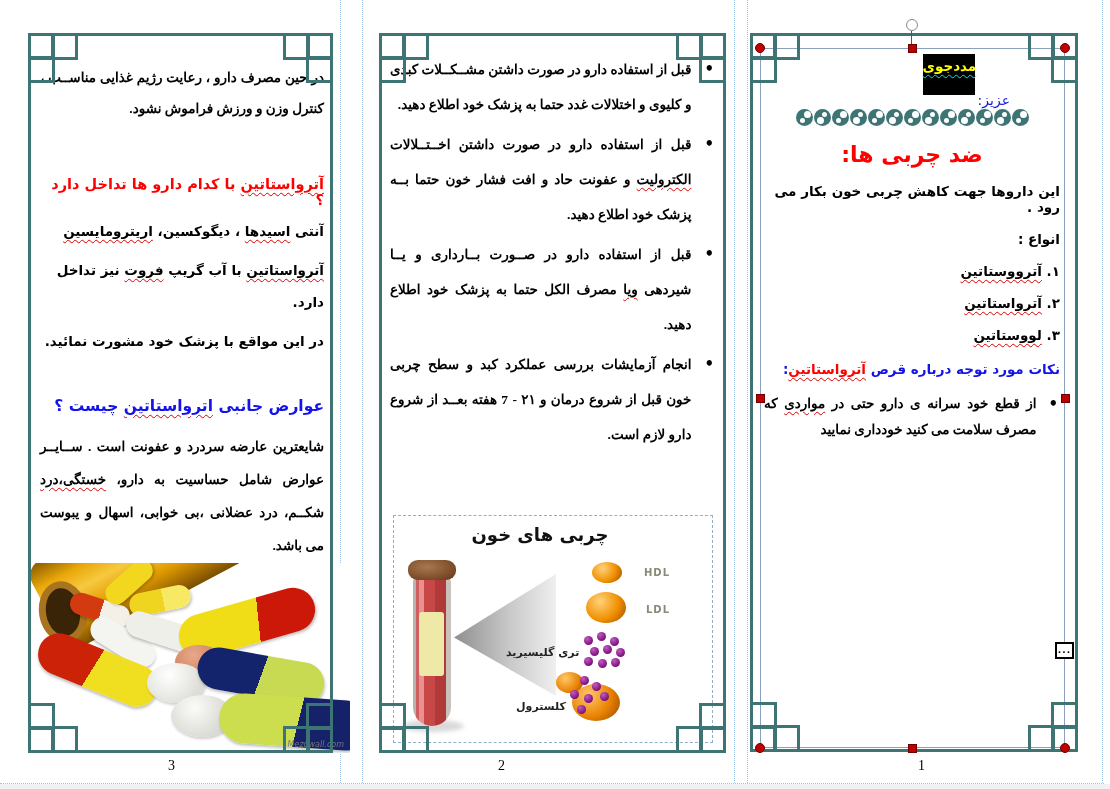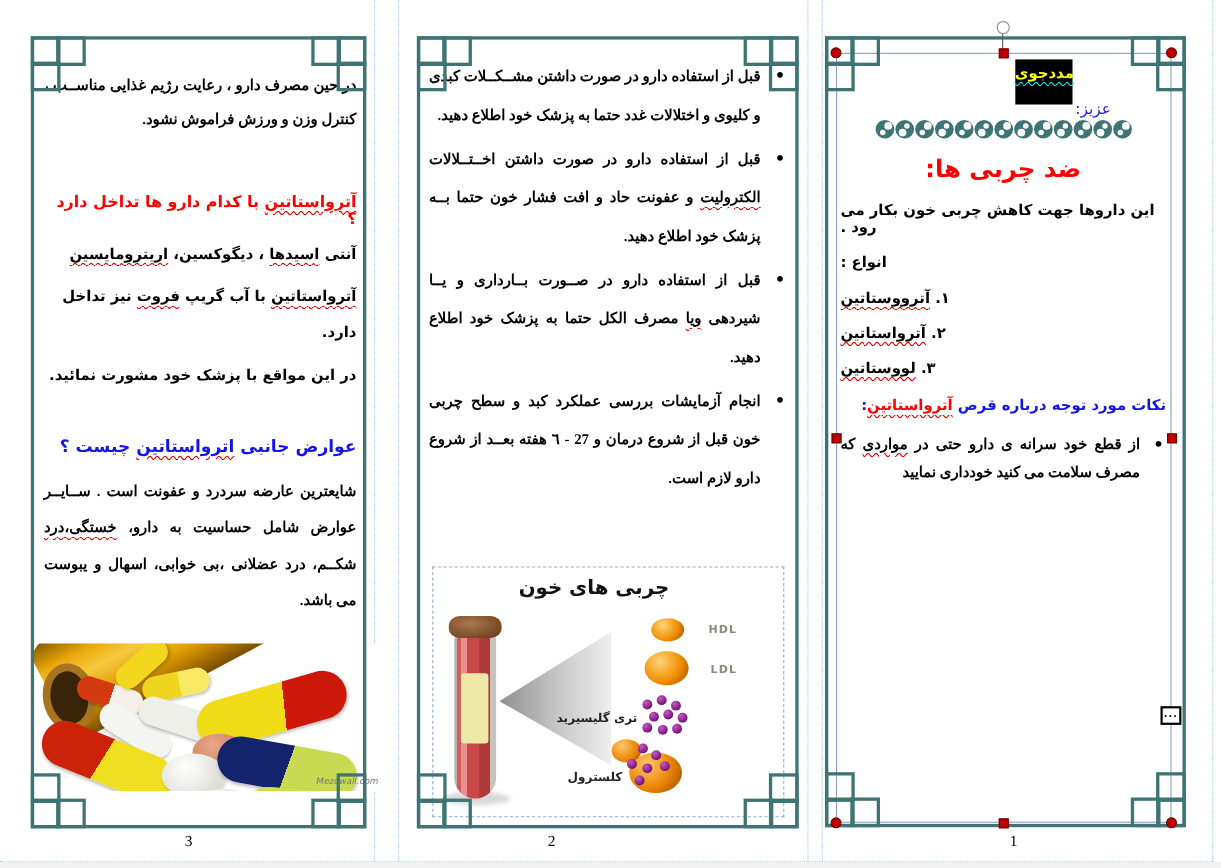--- a/index.html
+++ b/index.html
@@ -54,21 +54,21 @@
   .greet-rest{color:var(--blue);font-size:14px;font-weight:normal;margin-left:3px;padding-top:2px;margin-top:36px;}
   .intro{line-height:27.5px;margin-top:2px;padding-left:6px;}
   .orn-row{display:flex;justify-content:center;gap:1px;margin-top:11px;}
   .ball{position:relative;width:17px;height:17px;border-radius:50%;background:var(--teal);}
   .ball::after{content:"";position:absolute;width:7px;height:7px;border-radius:50%;background:#fff;top:2px;right:2px;}
   .ball.alt::after{top:auto;bottom:2px;right:auto;left:3px;}
   .ball::before{content:"";position:absolute;width:5px;height:5px;border-radius:50%;background:#fff;bottom:3px;left:4px;}
   .ball.alt::before{bottom:auto;top:3px;left:auto;right:4px;}
   .title-red{color:var(--red);font-size:22px;font-weight:bold;text-align:center;margin-top:16px;}
   .lbl-blue{color:var(--blue);font-size:13.5px;font-weight:bold;text-align:right;margin-top:24px;}
-  .line-blk{color:#000;font-size:13.5px;font-weight:bold;text-align:left;margin-top:16px;}
+  .line-blk{color:#000;font-size:13.5px;font-weight:bold;text-align:right;margin-top:16px;}
   .note-bullet{display:flex;direction:rtl;gap:12px;margin-top:14px;padding-right:2px;}
   .note-bullet .dot{font-size:15px;line-height:26px;}
   .note-bullet p{line-height:26px;}
   .notes-word{color:var(--red);}
 
   
   .p2{left:390px;top:52px;width:324px;}
   .mb{display:flex;direction:rtl;gap:13px;margin-bottom:5px;}
   .mb .dot{font-size:15px;line-height:35px;flex:0 0 auto;}
   .mb p{line-height:35px;flex:1;}
@@ -101,21 +101,21 @@
   .hdl-lbl{left:250px;top:51px;}
   .ldl-lbl{left:252px;top:88px;}
   .pdot{position:absolute;width:9px;height:9px;border-radius:50%;background:radial-gradient(circle at 35% 30%,#c35ac3,#7a127a 70%);}
   .fat-fa{position:absolute;font-size:11px;font-weight:bold;color:#222;direction:rtl;}
   .tri-lbl{left:112px;top:130px;}
   .chol-lbl{left:122px;top:184px;}
   .chol-big{position:absolute;left:178px;top:168px;width:48px;height:37px;border-radius:50%;background:radial-gradient(circle at 35% 30%,#ffc86a,#e88200 55%,#984200);}
   .chol-sm{position:absolute;left:162px;top:156px;width:27px;height:21px;border-radius:50%;background:radial-gradient(circle at 35% 30%,#ffc86a,#e88200 60%,#984200);}
 
   
-  .photo{position:absolute;left:29px;top:585px;width:321px;height:134px;background:#fff;overflow:hidden;z-index:5;}
+  .photo{position:absolute;left:29px;top:563px;width:321px;height:190px;background:#fff;overflow:hidden;z-index:5;}
   .bottle{position:absolute;left:18px;top:0px;width:235px;height:96px;border-radius:16px;transform:rotate(-28deg);transform-origin:0 50%;
     background:linear-gradient(to bottom,#8a5c00,#eaa80a 25%,#f7c93f 45%,#e09a00 70%,#7a4e00);}
   .mouth{position:absolute;left:10px;top:18px;width:48px;height:62px;border-radius:50%;background:#3a2408;border:7px solid #a87420;transform:rotate(-10deg);}
   .cap{position:absolute;border-radius:999px;box-shadow:1px 2px 3px rgba(0,0,0,.25);}
   .tab{position:absolute;border-radius:50%;box-shadow:1px 2px 3px rgba(0,0,0,.2);}
   .wm{position:absolute;right:6px;bottom:4px;font-size:8px;color:#777;filter:blur(0.7px);font-style:italic;z-index:6;}
 </style>
 </head>
 <body>
 
@@ -213,21 +213,21 @@
     <div class="mb doc-text">
       <span class="dot">•</span>
       <p class="rtl just"><span>قبل از استفاده دارو در صورت داشتن   اخــتــلالات </span><span class="sq">الکترولیت</span><span> و عفونت حاد و افت فشار خون حتما بــه پزشک خود اطلاع دهید.</span></p>
     </div>
     <div class="mb doc-text">
       <span class="dot">•</span>
       <p class="rtl just"><span>قبل از استفاده دارو در صــورت  بــارداری  و  یــا شیردهی </span><span class="sq">ویا</span><span></span><span> مصرف الکل حتما به پزشک خود اطلاع دهید.</span></p>
     </div>
     <div class="mb doc-text">
       <span class="dot">•</span>
-      <p class="rtl just">انجام آزمایشات بررسی عملکرد کبد و سطح چربی خون قبل از شروع درمان و 27 - ٦ هفته بعــد  از شروع دارو لازم است.</p>
+      <p class="rtl just">انجام آزمایشات بررسی عملکرد کبد و سطح چربی خون قبل از شروع درمان و ۲۱ - 7 هفته بعــد  از شروع دارو لازم است.</p>
     </div>
   </div>
 
   <div class="diagram">
     <div class="dg-title">چربی های خون</div>
     <div class="tube-shadow"></div>
     <div class="tube-body"></div>
     <div class="tube-label"></div>
     <div class="tube-cap"></div>
     <div class="cone"></div>

